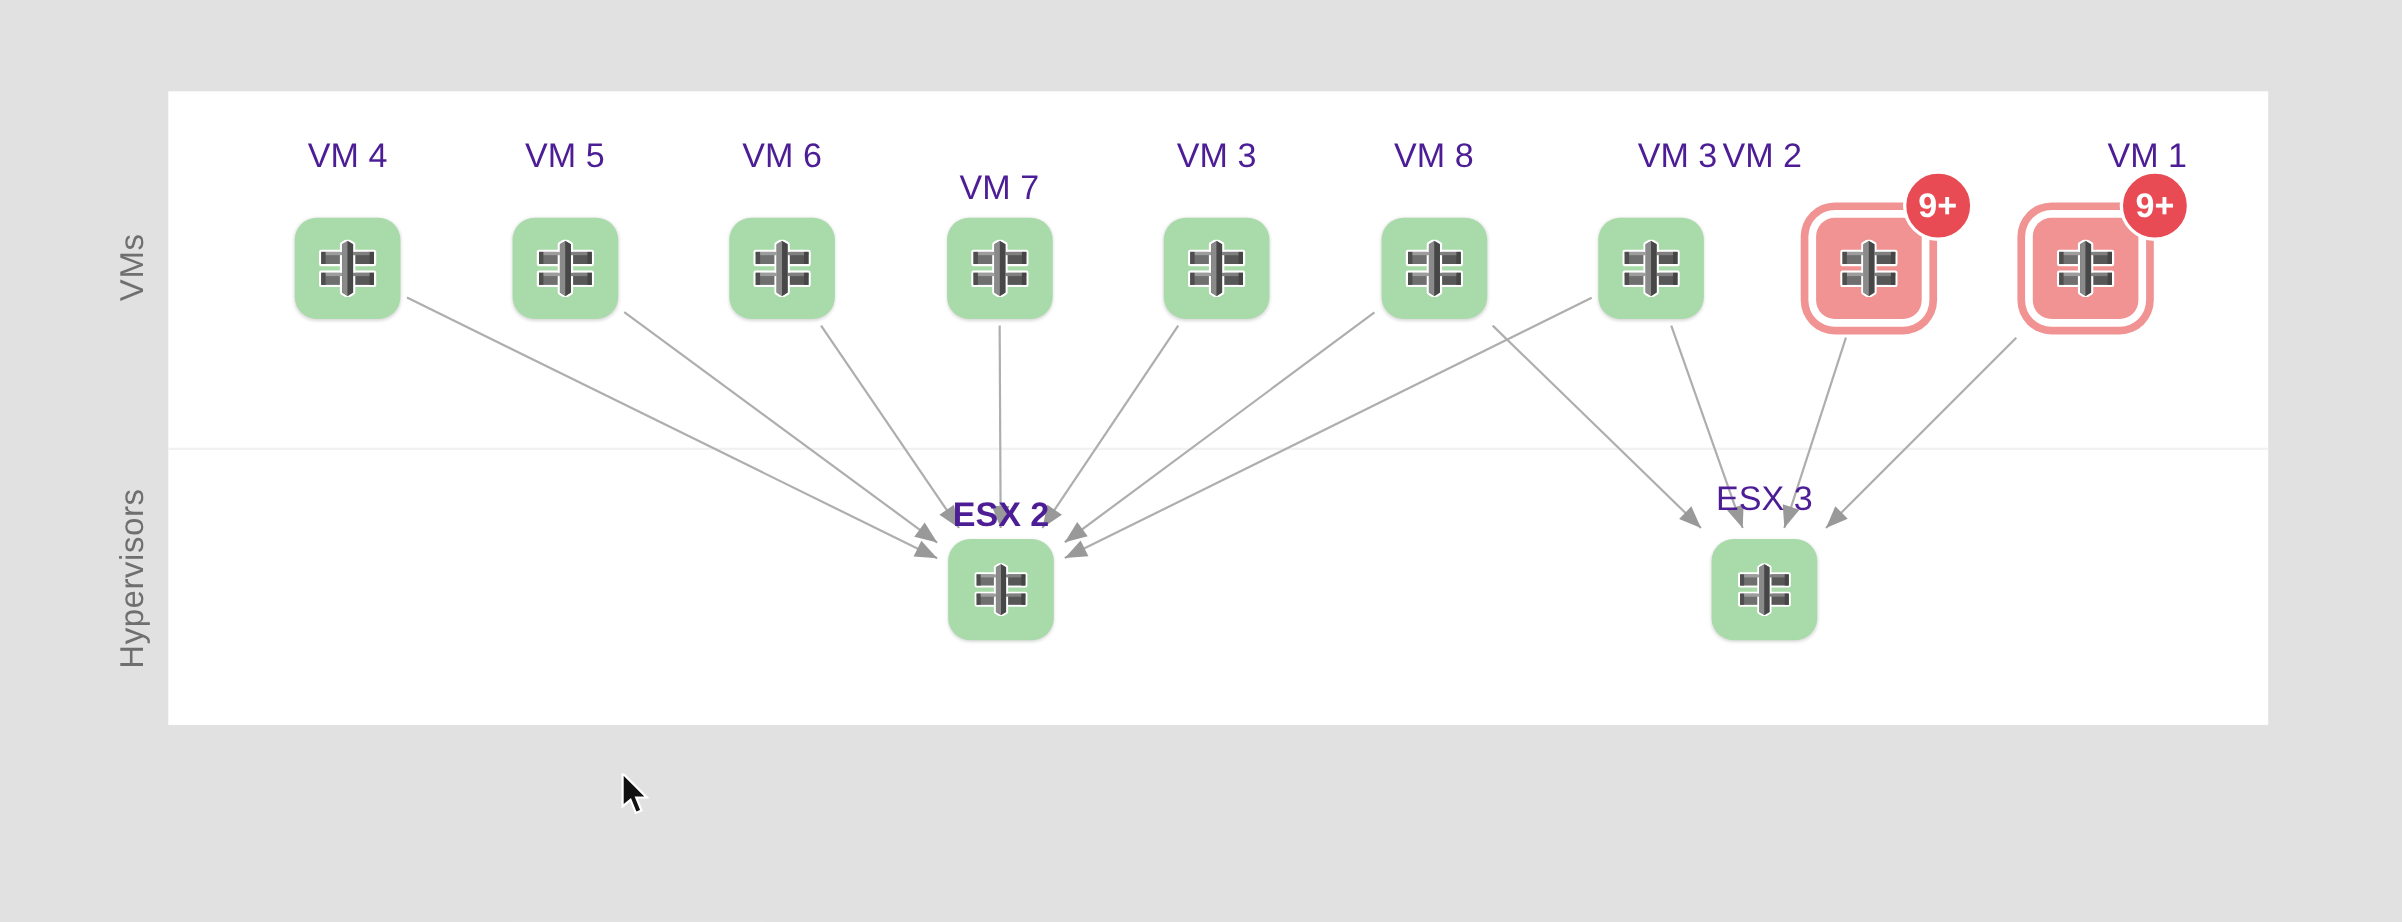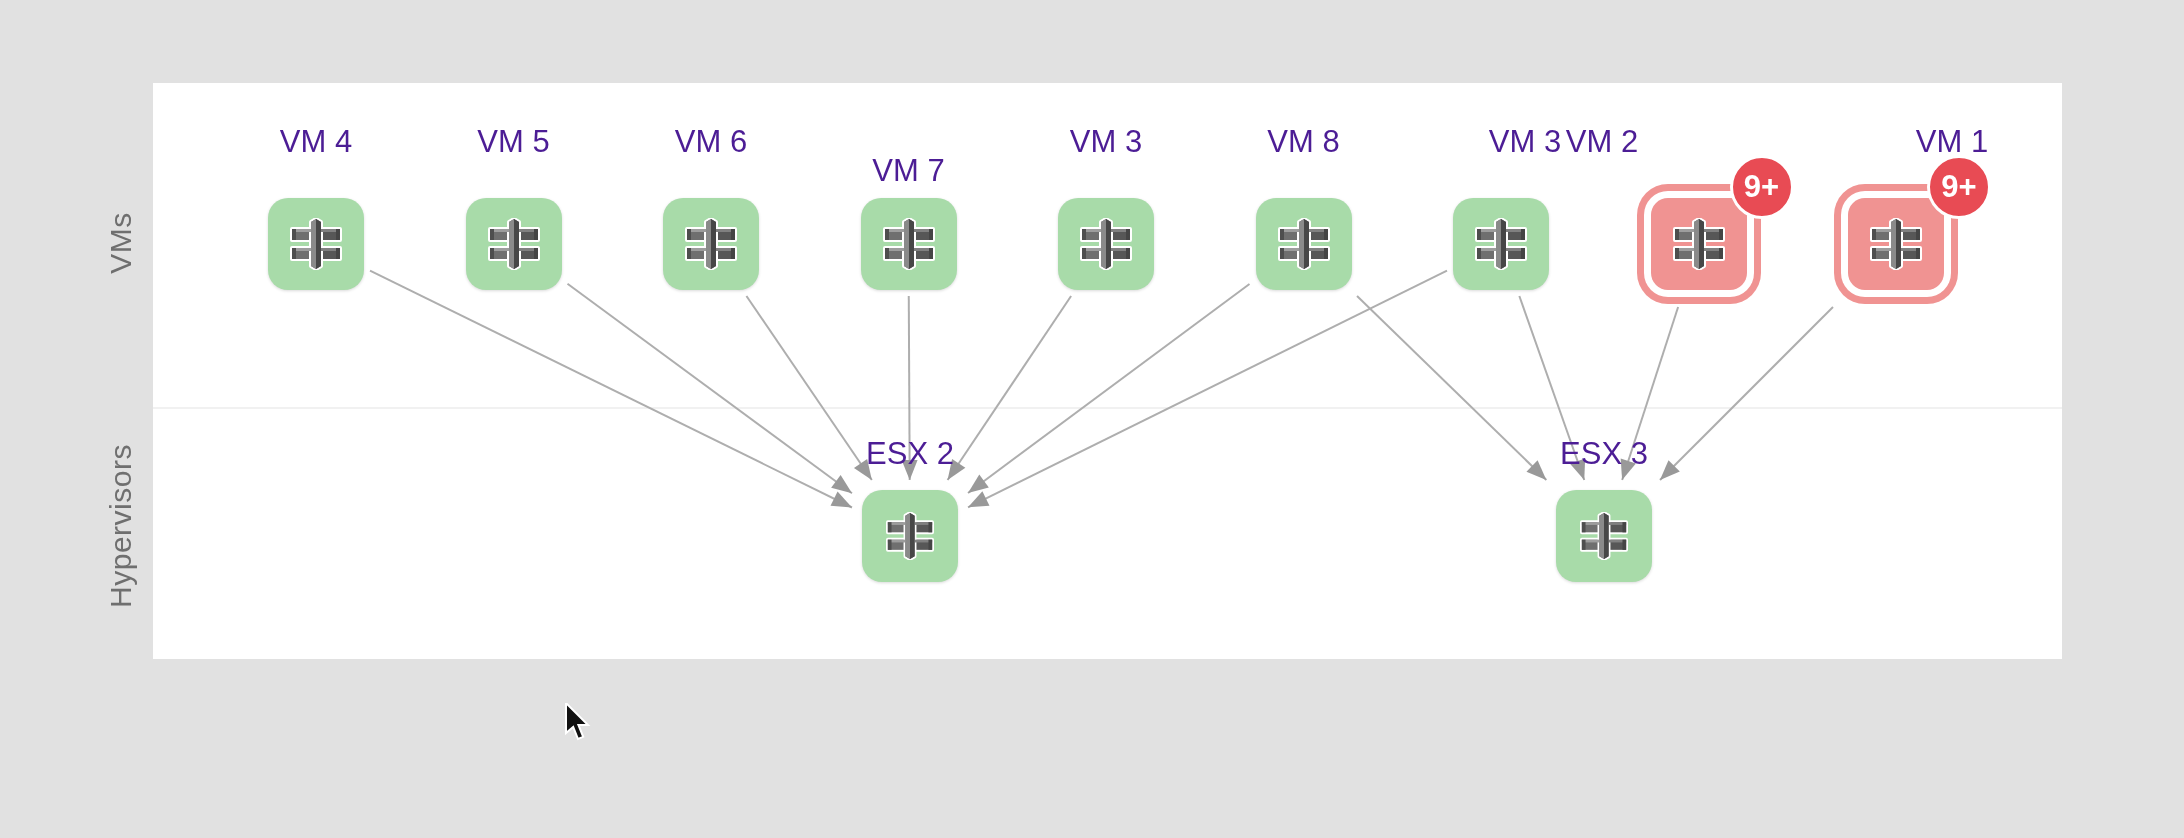--- a/index.html
+++ b/index.html
@@ -269,21 +269,21 @@
  <rect x="4" y="30" width="19" height="3" fill="#9d9d9d"></rect>
  <rect x="33" y="30" width="19" height="3" fill="#808080"></rect>
  <rect x="4" y="11" width="4" height="11" fill="#4e4e4e"></rect>
  <rect x="48" y="11" width="4" height="11" fill="#454545"></rect>
  <rect x="4" y="30" width="4" height="11" fill="#4e4e4e"></rect>
  <rect x="48" y="30" width="4" height="11" fill="#454545"></rect>
  <polygon points="23,4 28,1 28,51 23,48" fill="#8a8a8a"></polygon>
  <polygon points="28,1 33,4 33,48 28,51" fill="#474747"></polygon>
 </svg>
       </div>
-      <div class="node-label" style="left: 910px; top: 438px;">ESX 2</div>
+      <div class="node-label" style="left: 910px; top: 452px; font-weight: bold;">ESX 2</div>
       <div class="node" style="left: 1556px; top: 490px;">
 <svg width="52" height="48" viewBox="0 0 56 52">
  <g stroke="#ffffff" stroke-width="4" stroke-linejoin="round" paint-order="stroke">
   <rect x="4" y="11" width="19" height="11" fill="#6f6f6f"></rect>
   <rect x="33" y="11" width="19" height="11" fill="#575757"></rect>
   <rect x="4" y="30" width="19" height="11" fill="#6f6f6f"></rect>
   <rect x="33" y="30" width="19" height="11" fill="#575757"></rect>
   <polygon points="28,1 33,4 33,48 28,51 23,48 23,4" fill="#5d5d5d"></polygon>
  </g>
  <rect x="4" y="11" width="19" height="3" fill="#9d9d9d"></rect>

